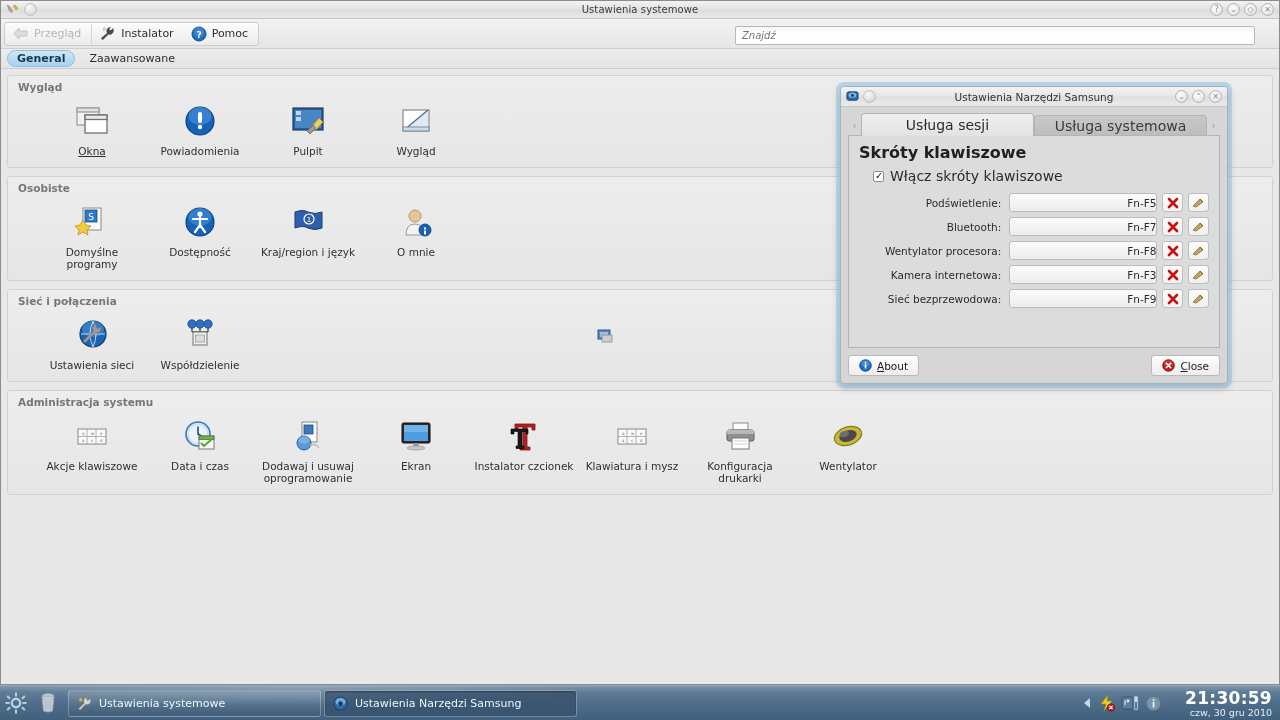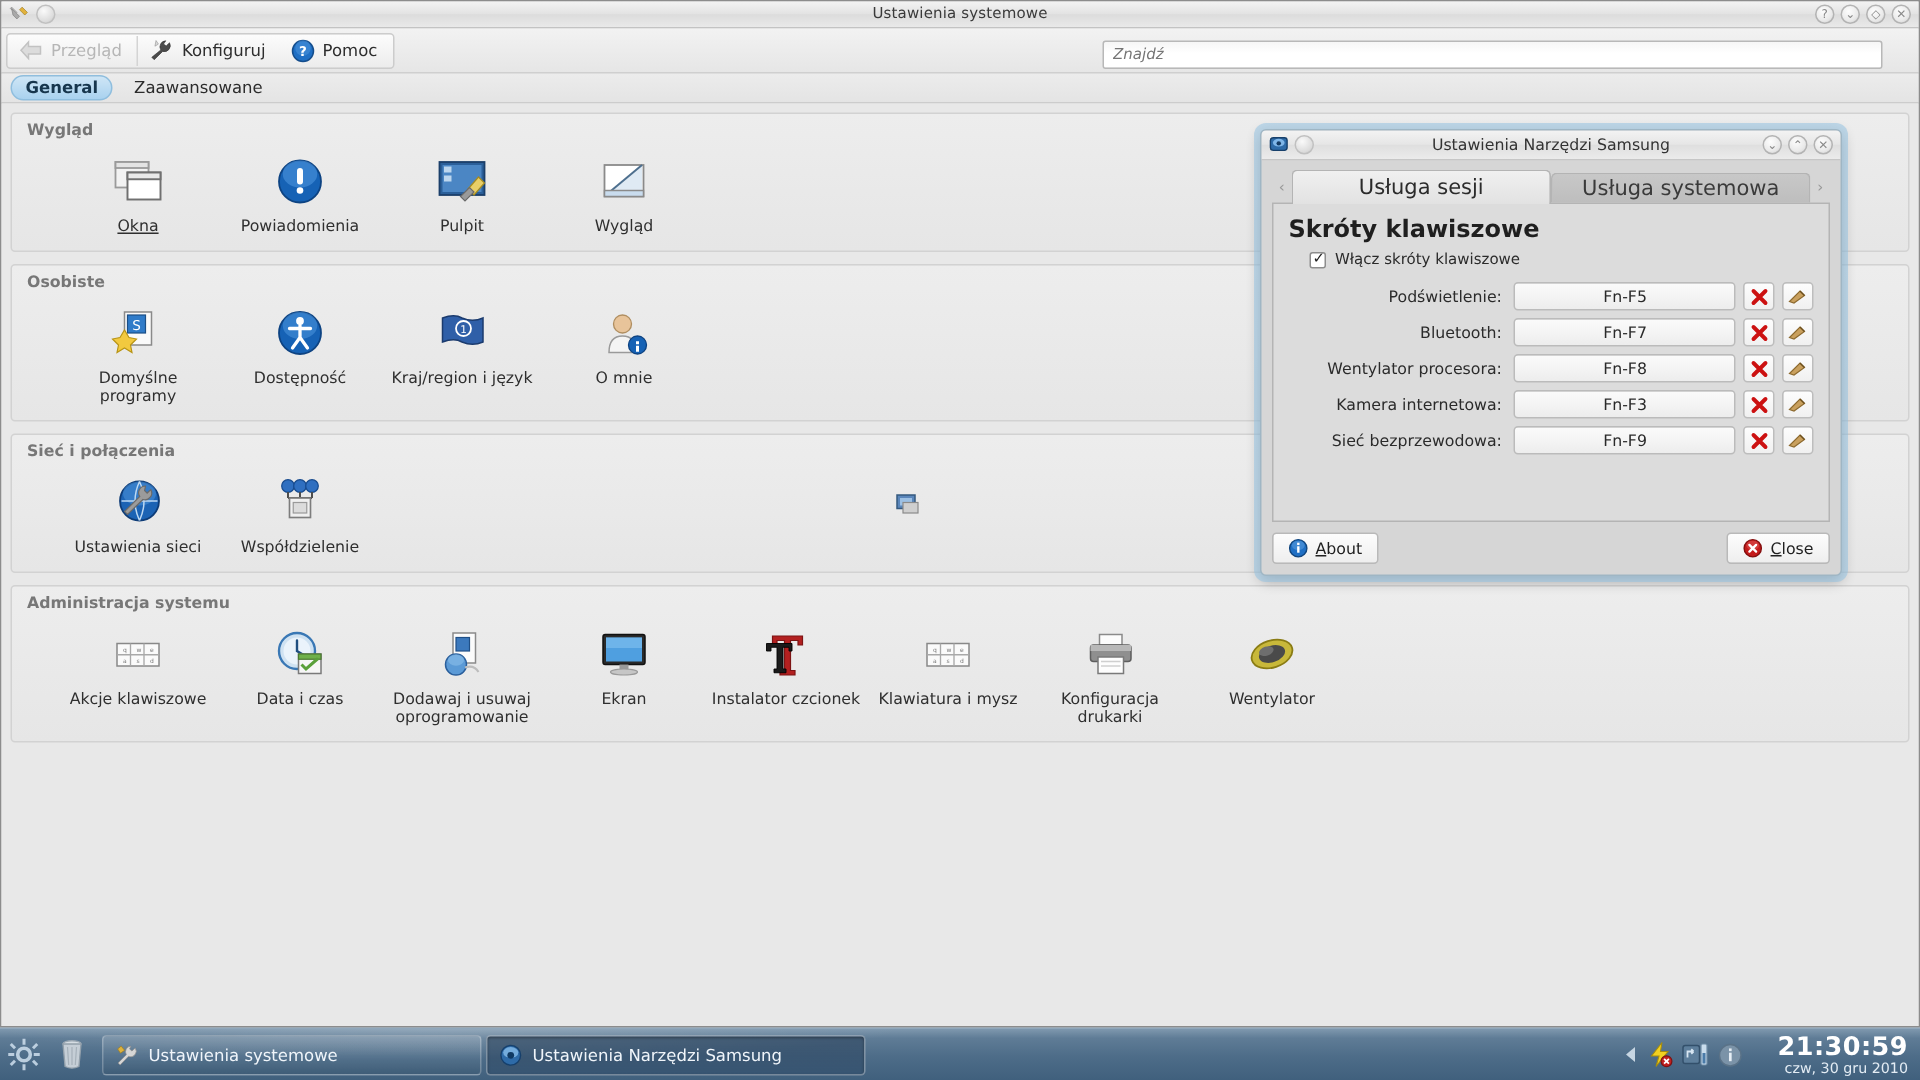--- a/index.html
+++ b/index.html
@@ -154,27 +154,27 @@
   .panel-head { font-size: 16px; font-weight: bold; color: #1f1f1f; margin-bottom: 6px; }
   .chkrow { display: flex; align-items: center; gap: 6px; margin: 0 0 9px 14px; }
   .chk {
     width: 11px; height: 11px; background: #fff; border: 1px solid #8d8d8d; border-radius: 2px;
     position: relative; cursor: pointer;
   }
   .chk::after {
     content: "✓"; position: absolute; left: 1px; top: -2px;
     font-size: 10px; color: #1b1b1b;
   }
-  .chkrow .lbl { font-size: 10px; color: #2b2b2b; }
+  .chkrow .lbl { font-size: 14px; color: #2b2b2b; }
   .srow { display: flex; align-items: center; margin-bottom: 5px; }
   .srow .name {
     width: 152px; text-align: right; font-size: 10.5px; color: #2b2b2b; padding-right: 8px;
   }
   .keyfield {
-    width: 150px; height: 19px; line-height: 18px; text-align: center; font-size: 10.5px;
+    width: 150px; height: 19px; line-height: 18px; text-align: right; font-size: 10.5px;
     color: #2a2a2a;
     background: linear-gradient(180deg,#fbfbfb 0%,#ededed 100%);
     border: 1px solid #bbbbbb; border-radius: 3px; cursor: pointer;
   }
   .minibtn {
     width: 21px; height: 19px; margin-left: 5px; border: 1px solid #bdbdbd; border-radius: 3px;
     background: linear-gradient(180deg,#fdfdfd 0%,#f0f0f0 100%);
     display: flex; align-items: center; justify-content: center; cursor: pointer;
   }
   .dlg-foot { display: flex; justify-content: space-between; align-items: center; padding-top: 7px; }
@@ -253,21 +253,21 @@
             <path d="M7 2 L2 7.5 L7 13 L7 10 L15 10 L15 5 L7 5 Z" fill="#dcdcdc" stroke="#c2c2c2" stroke-width="1"></path>
           </svg>
           <span>Przegląd</span>
         </div>
         <div class="tbar-sep"></div>
         <div class="tbar-btn">
           <svg width="17" height="15" viewBox="0 0 17 15">
             <path d="M11.5 1.2 a4 4 0 0 0 -3.3 6.1 L2.2 12.2 l1.6 1.6 L9.4 8.3 a4 4 0 0 0 4.6 -5.8 L11.8 4.6 L10 3.4 Z" fill="#4b4b4b" stroke="#2e2e2e" stroke-width=".4"></path>
             <path d="M5 1 L6.6 3.4 L4.3 4.8 Z" fill="#dadada" stroke="#8e8e8e" stroke-width=".4"></path>
           </svg>
-          <span>Konfiguruj</span>
+          <span>Instalator</span>
         </div>
         <div class="tbar-btn">
           <svg width="16" height="16" viewBox="0 0 16 16">
             <circle cx="8" cy="8" r="7" fill="#1f6fc4" stroke="#144d8c" stroke-width="1"></circle>
             <circle cx="8" cy="6" r="5.2" fill="#4b94dd" opacity=".55"></circle>
             <text x="8" y="11.6" font-size="9" font-weight="bold" fill="#ffffff" text-anchor="middle" font-family="DejaVu Sans, sans-serif">?</text>
           </svg>
           <span>Pomoc</span>
         </div>
       </div>

